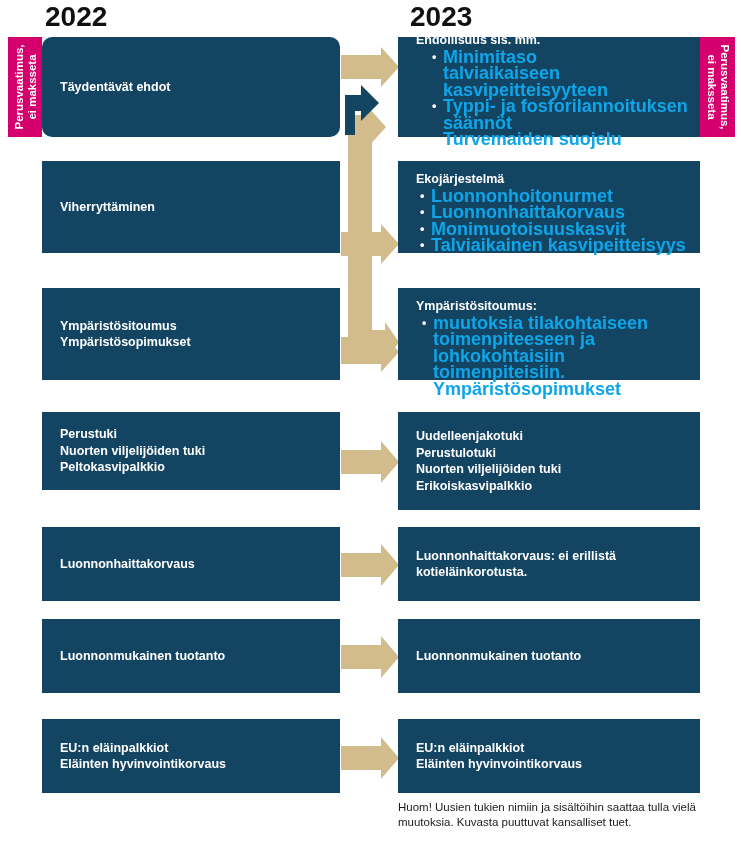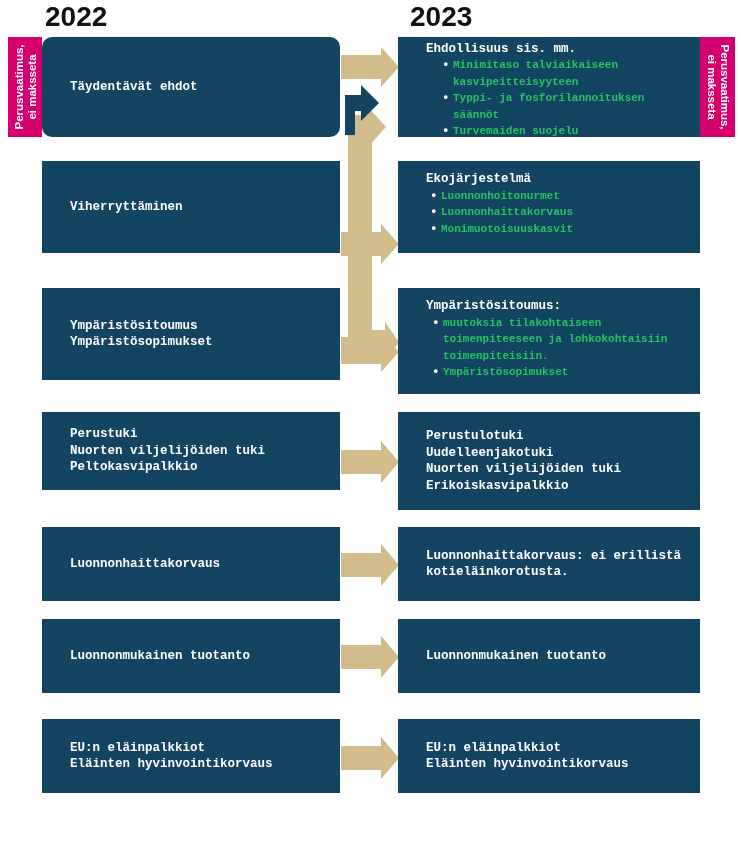--- a/index.html
+++ b/index.html
@@ -28,41 +28,40 @@
   .box{
     position:absolute;
     background:#134563;
     box-sizing:border-box;
     color:#ffffff;
     display:flex;
     flex-direction:column;
     justify-content:center;
   }
   .box .inner{
-    padding:0 12px 0 28px;
-    font-family:Liberation Mono, monospace;
+    padding:0 12px 0 18px;
   }
   .box-title{
     font-size:12.5px;
     font-weight:bold;
     line-height:16.5px;
     color:#ffffff;
     white-space:nowrap;
   }
   .lines .box-title{white-space:nowrap;}
   ul.blist{
     margin:0;
     padding:0 0 0 16px;
     list-style:none;
   }
   ul.blist li{
-    font-size:11px;
+    font-size:18px;
     font-weight:bold;
     line-height:16.5px;
-    color:#22c55e;
+    color:#0ea5e9;
     position:relative;
     padding-left:11px;
   }
   ul.blist li:before{
     content:"\2022";
     position:absolute;
     left:0;top:0;
     color:#ffffff;
     font-size:12.5px;
     line-height:16.5px;
@@ -181,53 +180,54 @@
     </div>
   </div>
 
   <div class="box" style="left:398px;top:161px;width:302px;height:92px;justify-content:flex-start;">
     <div class="inner" style="padding-top:10px;">
       <div class="box-title">Ekojärjestelmä</div>
       <ul class="blist" style="padding-left:4px;">
         <li>Luonnonhoitonurmet</li>
         <li>Luonnonhaittakorvaus</li>
         <li>Monimuotoisuuskasvit</li>
+        <li>Talviaikainen kasvipeitteisyys</li>
       </ul>
     </div>
   </div>
 
   <div class="box lines" style="left:42px;top:288px;width:298px;height:92px;">
     <div class="inner">
       <div class="box-title">Ympäristösitoumus</div>
       <div class="box-title">Ympäristösopimukset</div>
     </div>
   </div>
 
-  <div class="box" style="left:398px;top:288px;width:302px;height:106px;justify-content:flex-start;">
+  <div class="box" style="left:398px;top:288px;width:302px;height:92px;justify-content:flex-start;">
     <div class="inner" style="padding-top:10px;">
       <div class="box-title">Ympäristösitoumus:</div>
       <ul class="blist" style="padding-left:6px;">
         <li style="white-space:normal;width:250px;">muutoksia tilakohtaiseen toimenpiteeseen ja lohkokohtaisiin toimenpiteisiin.</li>
         <li>Ympäristösopimukset</li>
       </ul>
     </div>
   </div>
 
   <div class="box lines" style="left:42px;top:412px;width:298px;height:78px;">
     <div class="inner">
       <div class="box-title">Perustuki</div>
       <div class="box-title">Nuorten viljelijöiden tuki</div>
       <div class="box-title">Peltokasvipalkkio</div>
     </div>
   </div>
 
   <div class="box lines" style="left:398px;top:412px;width:302px;height:98px;">
     <div class="inner">
+      <div class="box-title">Uudelleenjakotuki</div>
       <div class="box-title">Perustulotuki</div>
-      <div class="box-title">Uudelleenjakotuki</div>
       <div class="box-title">Nuorten viljelijöiden tuki</div>
       <div class="box-title">Erikoiskasvipalkkio</div>
     </div>
   </div>
 
   <div class="box lines" style="left:42px;top:527px;width:298px;height:74px;">
     <div class="inner">
       <div class="box-title">Luonnonhaittakorvaus</div>
     </div>
   </div>
@@ -258,14 +258,15 @@
     </div>
   </div>
 
   <div class="box lines" style="left:398px;top:719px;width:302px;height:74px;">
     <div class="inner">
       <div class="box-title">EU:n eläinpalkkiot</div>
       <div class="box-title">Eläinten hyvinvointikorvaus</div>
     </div>
   </div>
 
+  <div id="footnote">Huom! Uusien tukien nimiin ja sisältöihin saattaa tulla vielä muutoksia. Kuvasta puuttuvat kansalliset tuet.</div>
 
 </div>
 
 </body></html>

